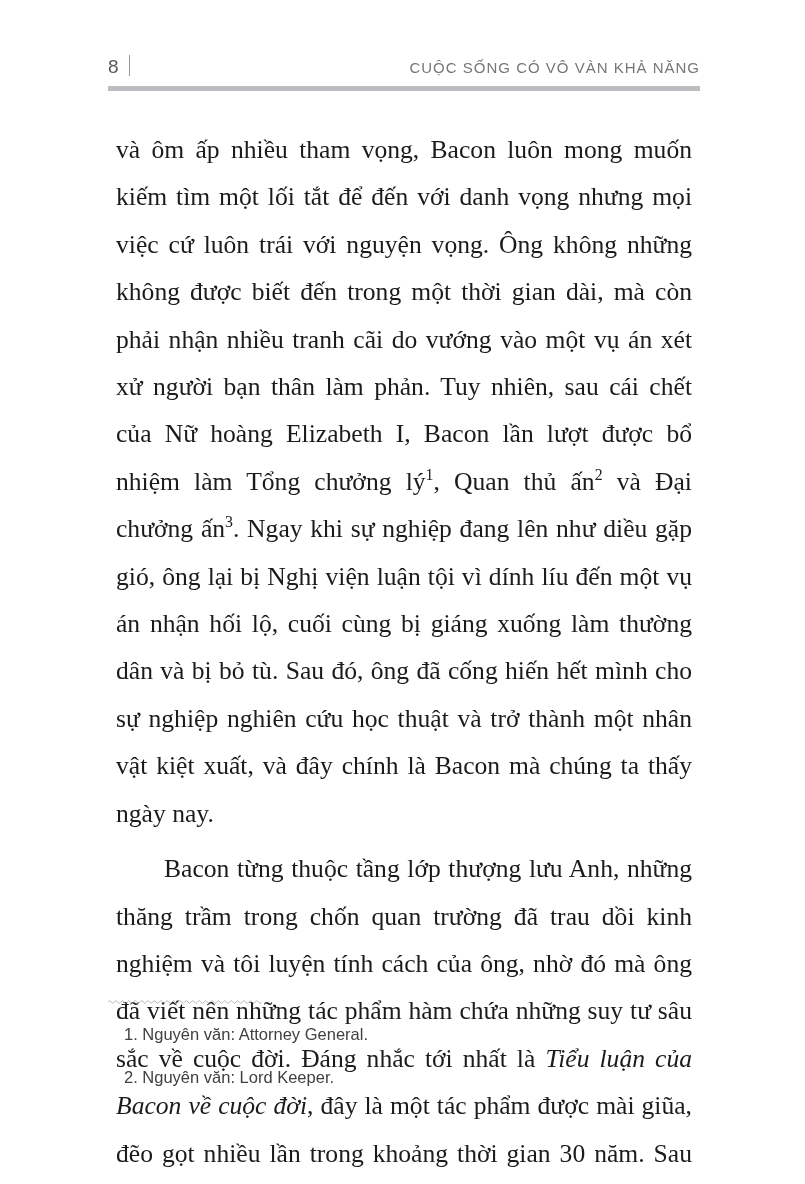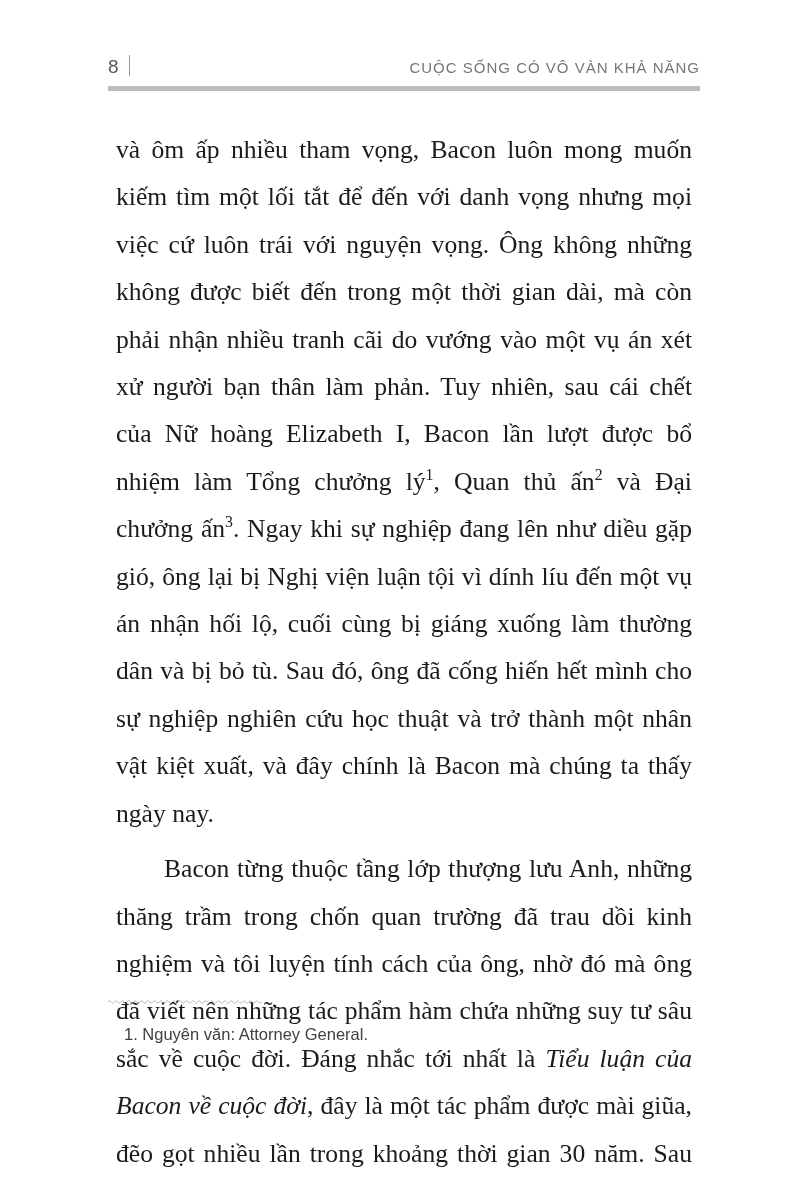--- a/index.html
+++ b/index.html
@@ -165,15 +165,16 @@
   <div class="body-col">
     <p class="para" id="para-1"><span>và ôm ấp nhiều tham vọng, Bacon luôn mong muốn kiếm tìm một lối tắt để đến với danh vọng nhưng mọi việc cứ luôn trái với nguyện vọng. Ông không những không được biết đến trong một thời gian dài, mà còn phải nhận nhiều tranh cãi do vướng vào một vụ án xét xử người bạn thân làm phản. Tuy nhiên, sau cái chết của Nữ hoàng Elizabeth I, Bacon lần lượt được bổ nhiệm làm Tổng chưởng lý</span><sup class="fn-ref">1</sup><span>, Quan thủ ấn</span><sup class="fn-ref">2</sup><span> và Đại chưởng ấn</span><sup class="fn-ref">3</sup><span>. Ngay khi sự nghiệp đang lên như diều gặp gió, ông lại bị Nghị viện luận tội vì dính líu đến một vụ án nhận hối lộ, cuối cùng bị giáng xuống làm thường dân và bị bỏ tù. Sau đó, ông đã cống hiến hết mình cho sự nghiệp nghiên cứu học thuật và trở thành một nhân vật kiệt xuất, và đây chính là Bacon mà chúng ta thấy ngày nay.</span></p>
     <p class="para para-indent" id="para-2"><span>Bacon từng thuộc tầng lớp thượng lưu Anh, những thăng trầm trong chốn quan trường đã trau dồi kinh nghiệm và tôi luyện tính cách của ông, nhờ đó mà ông đã viết nên những tác phẩm hàm chứa những suy tư sâu sắc về cuộc đời. Đáng nhắc tới nhất là </span><i>Tiểu luận của Bacon về cuộc đời</i><span>, đây là một tác phẩm được mài giũa, đẽo gọt nhiều lần trong khoảng thời gian 30 năm. Sau khi xuất bản lần đầu tiên tại Anh vào năm 1597, </span><i>Tiểu luận của Bacon về cuộc đời</i><span> đã trở nên vô cùng nổi tiếng nhờ lời văn đẹp đẽ, ngôn từ súc tích, giàu ý nghĩa và những câu châm ngôn đầy tinh tế. Với tư cách là một triết gia, nhà tư tưởng uyên bác và thấu hiểu nhân tình thế thái, Bacon đã thể</span></p>
   </div>
 
   <div class="footnotes">
     <svg class="fn-rule" viewBox="0 0 155 7" preserveAspectRatio="none" xmlns="http://www.w3.org/2000/svg">
       <path d="M0 4 Q 1.6 1.2 3.2 4 T 6.4 4 T 9.6 4 T 12.8 4 T 16 4 T 19.2 4 T 22.4 4 T 25.6 4 T 28.8 4 T 32 4 T 35.2 4 T 38.4 4 T 41.6 4 T 44.8 4 T 48 4 T 51.2 4 T 54.4 4 T 57.6 4 T 60.8 4 T 64 4 T 67.2 4 T 70.4 4 T 73.6 4 T 76.8 4 T 80 4 T 83.2 4 T 86.4 4 T 89.6 4 T 92.8 4 T 96 4 T 99.2 4 T 102.4 4 T 105.6 4 T 108.8 4 T 112 4 T 115.2 4 T 118.4 4 T 121.6 4 T 124.8 4 T 128 4 T 131.2 4 T 134.4 4 T 137.6 4 T 140.8 4 T 144 4 T 147.2 4 T 150.4 4 T 153.6 4" fill="none" stroke="#a7a7ab" stroke-width="0.8"></path>
     </svg>
     <p class="fn-line">1. Nguyên văn: Attorney General.</p>
+    <p class="fn-line">2. Nguyên văn: Lord Keeper.</p>
   </div>
 
 </div>
 
 </body></html>

